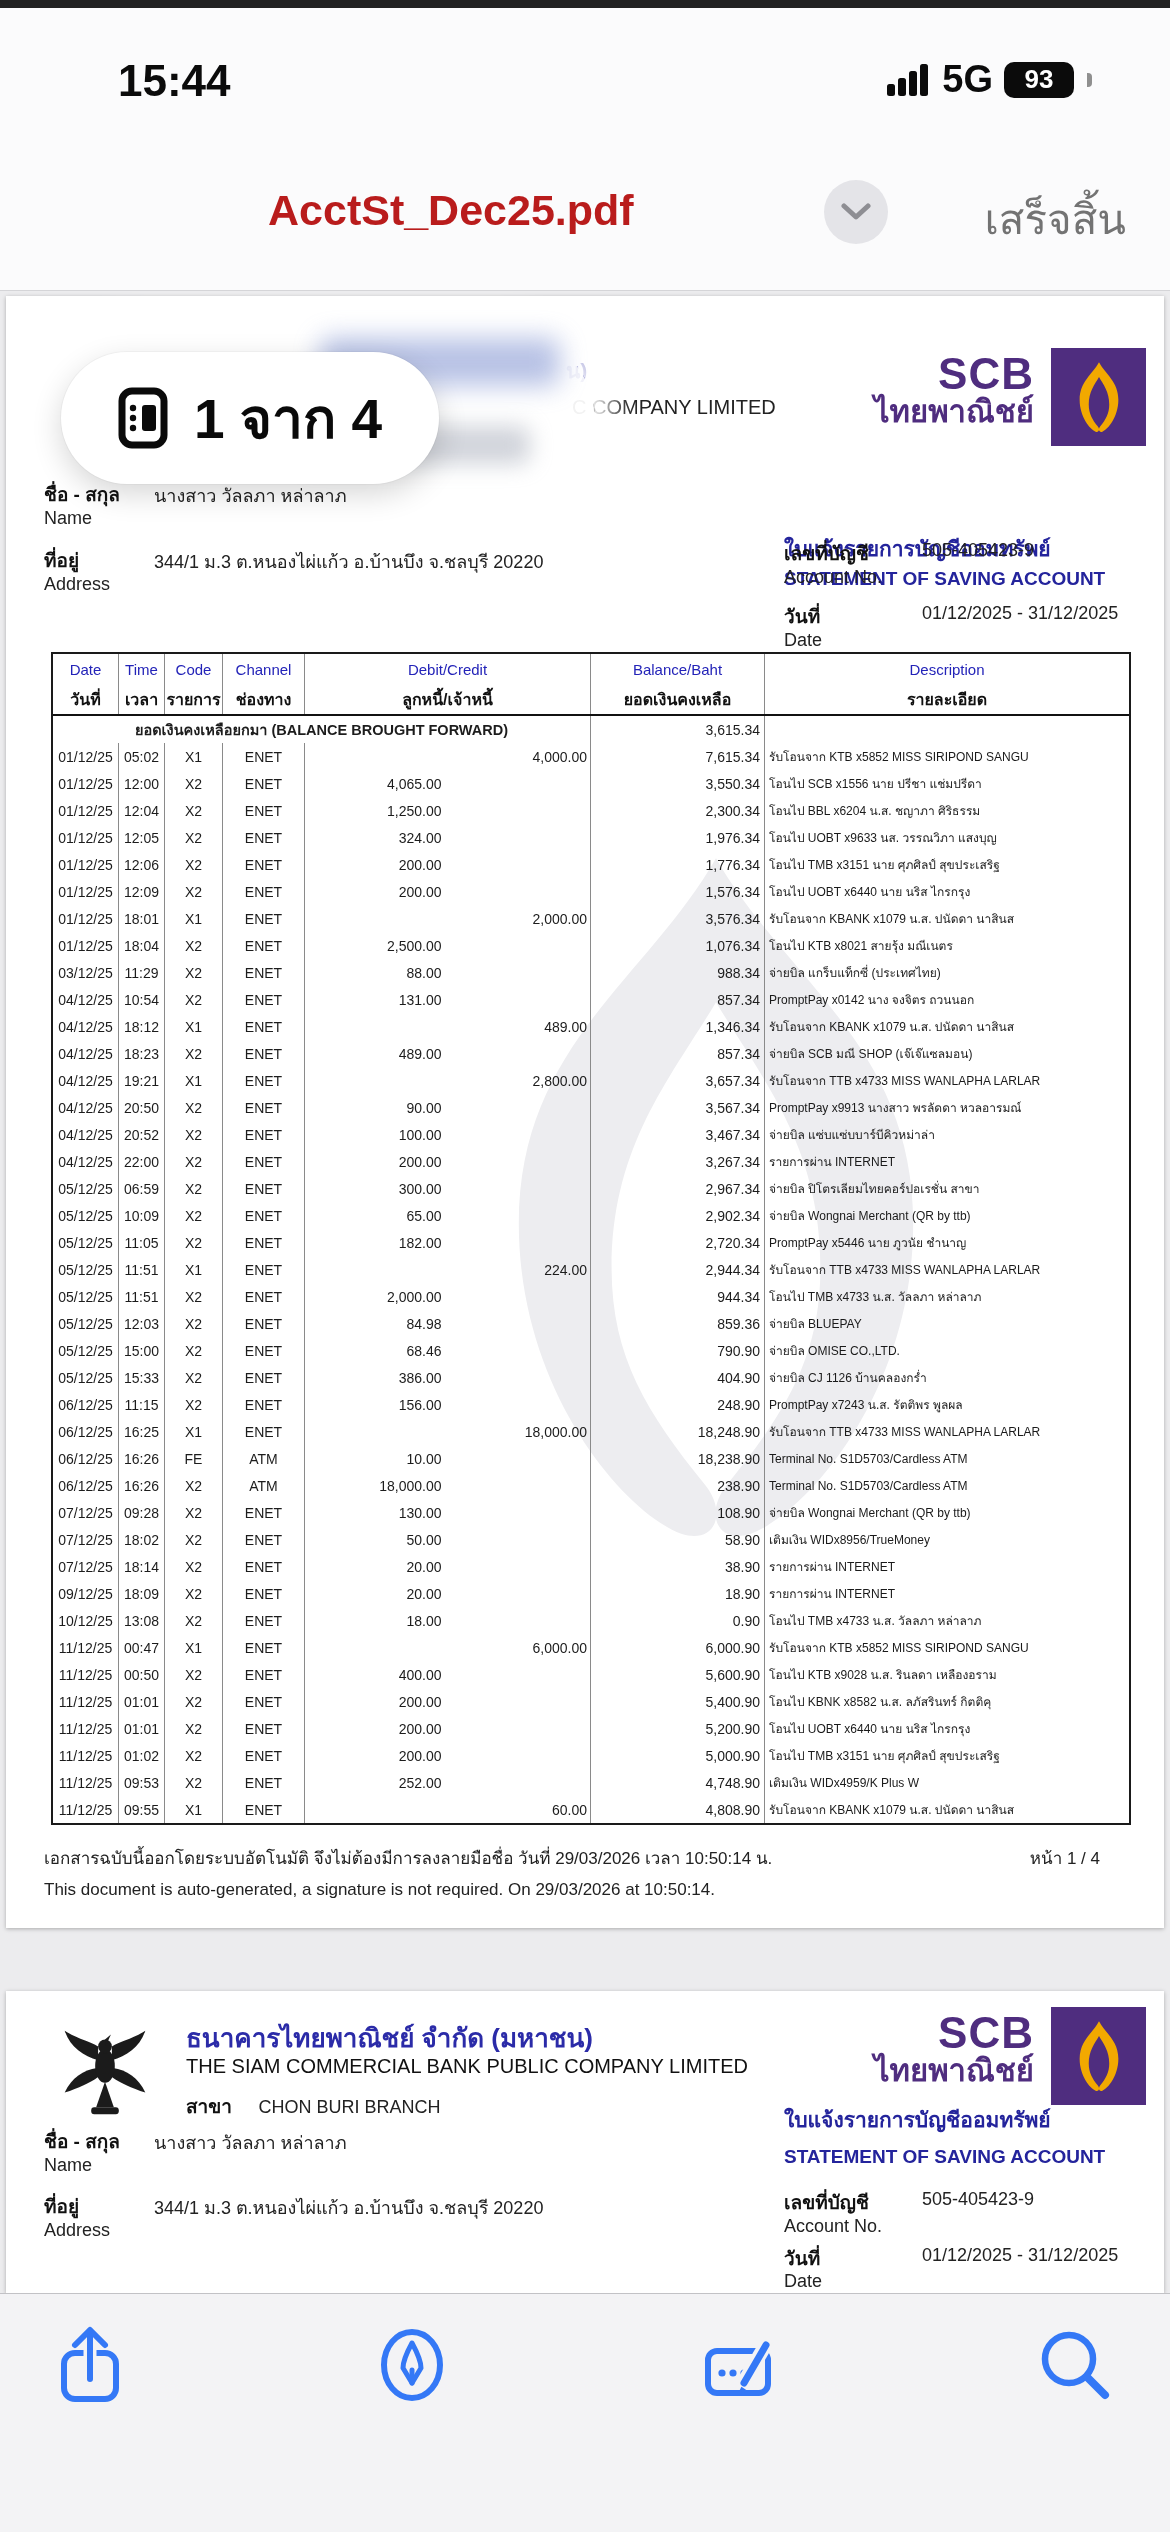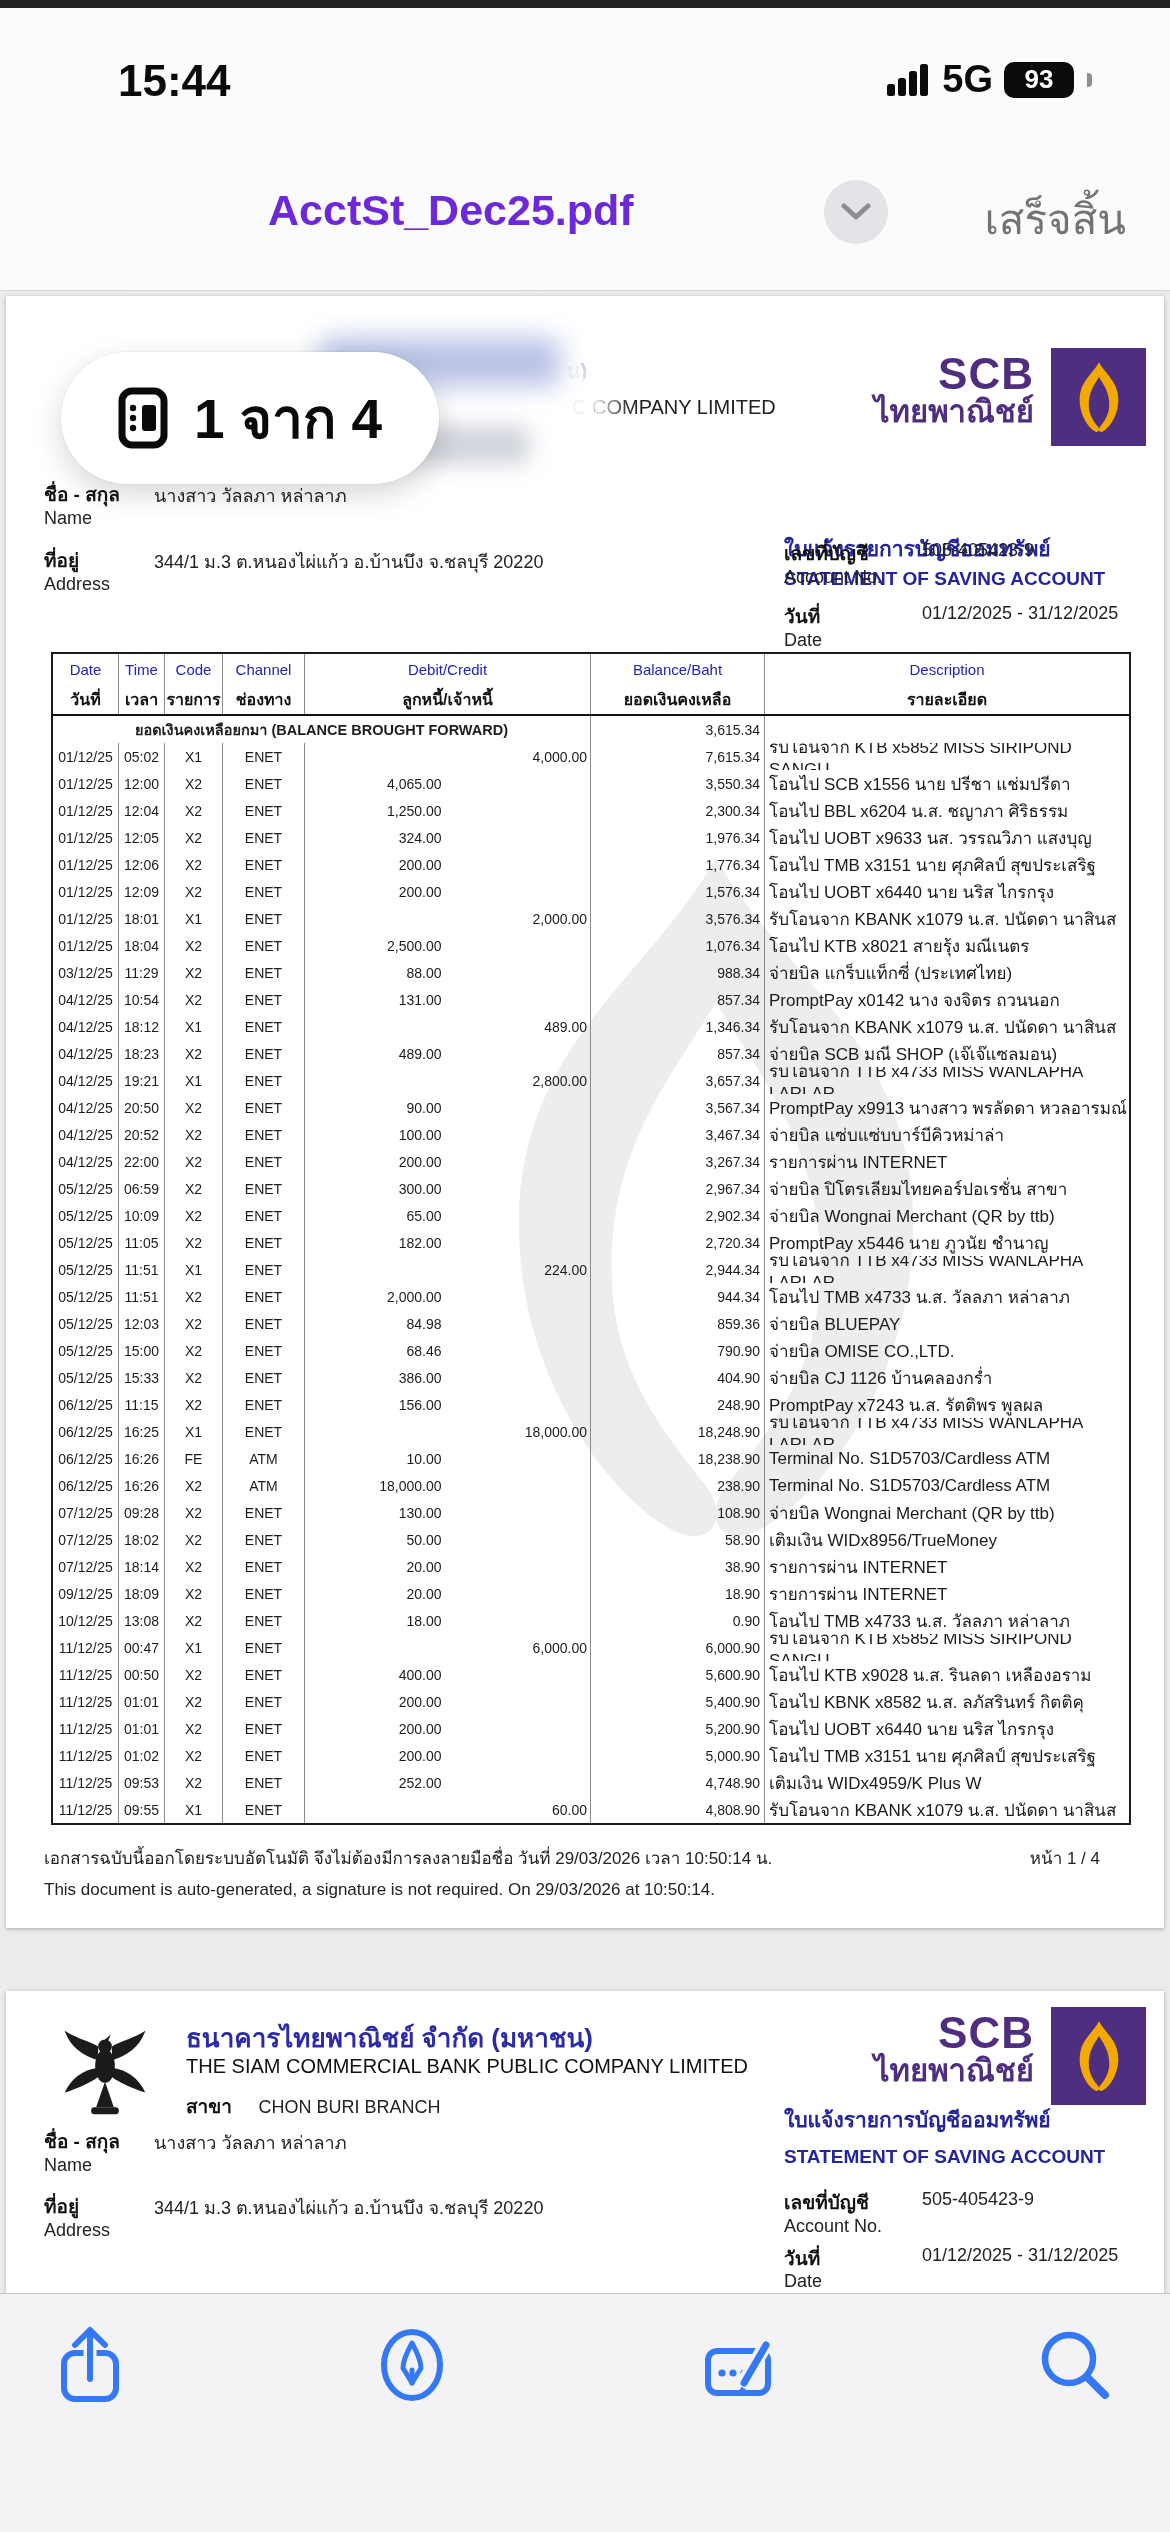--- a/index.html
+++ b/index.html
@@ -6,21 +6,21 @@
   .screen{position:relative;width:1170px;height:2532px;margin:8px auto;overflow:hidden;
     background:#ececee;font-family:"Liberation Sans","DejaVu Sans",sans-serif;color:#1c1c1c;}
   
   .chrome{position:absolute;left:0;top:0;width:1170px;height:282px;background:#fbfbfc;border-bottom:1px solid #d5d5d8;z-index:5;}
   .time{position:absolute;left:118px;top:48px;font-size:44px;font-weight:bold;color:#0b0b0b;}
   .sright{position:absolute;right:78px;top:50px;display:flex;align-items:center;gap:11px;}
   .net{font-size:38px;font-weight:bold;color:#0b0b0b;}
   .batt{position:relative;width:70px;height:36px;background:#0b0b0b;border-radius:10px;
     display:flex;align-items:center;justify-content:center;color:#fff;font-size:26px;font-weight:bold;}
   .batt-nub{width:5px;height:14px;background:rgba(11,11,11,.45);border-radius:0 4px 4px 0;margin-left:2px;}
-  .navtitle{position:absolute;left:268px;top:178px;font-size:43px;font-weight:bold;color:#6d28d9;white-space:nowrap;}
+  .navtitle{position:absolute;left:268px;top:178px;font-size:43px;font-weight:bold;color:#b91c1c;white-space:nowrap;}
   .chev-circle{position:absolute;left:824px;top:172px;width:64px;height:64px;border-radius:50%;background:#e4e4e8;
     display:flex;align-items:center;justify-content:center;}
   .done{position:absolute;right:44px;top:178px;font-size:42px;color:#737373;white-space:nowrap;}
   
   .page{position:absolute;left:6px;width:1158px;background:#fff;box-shadow:0 1px 4px rgba(0,0,0,.28);}
   .p1{top:288px;height:1632px;}
   .p2{top:1983px;height:302px;}
   .abs{position:absolute;white-space:nowrap;}
   .th-label{font-weight:bold;font-size:19px;color:#111;}
   .en-label{font-size:18px;color:#222;}
@@ -50,21 +50,21 @@
   .bbf{display:grid;grid-template-columns:537px 174px 365px;height:27px;}
   .bbf>div{display:flex;align-items:center;}
   .bbf .bbf-label{justify-content:center;font-weight:bold;font-size:14.5px;}
   .bbf .bbf-bal{border-left:1px solid #8a8a8a;justify-content:flex-end;padding-right:4px;font-size:14px;box-sizing:border-box;}
   .bbf .bbf-desc{border-left:1px solid #8a8a8a;}
   .c-dc{justify-content:flex-start !important;padding:0 !important;}
   .dc-deb,.dc-cre{display:inline-block;text-align:right;box-sizing:border-box;}
   .dc-deb{width:140px;padding-right:3px;}
   .dc-cre{width:146px;padding-right:3px;}
   .c-bal{justify-content:flex-end !important;padding-right:4px;box-sizing:border-box;}
-  .c-desc{justify-content:flex-start !important;padding-left:4px;box-sizing:border-box;font-size:17px;color:#1a1a1a;}
+  .c-desc{justify-content:flex-start !important;padding-left:4px;box-sizing:border-box;font-size:12px;color:#1a1a1a;}
   .watermark{position:absolute;left:420px;top:540px;z-index:0;}
   
   .foot-th{position:absolute;left:38px;top:1548px;font-size:17px;color:#222;}
   .foot-en{position:absolute;left:38px;top:1584px;font-size:17px;color:#222;}
   .foot-page{position:absolute;right:64px;top:1548px;font-size:17px;color:#222;}
   
   .toolbar{position:absolute;left:0;top:2285px;width:1170px;height:247px;background:#f3f3f5;border-top:1px solid #c2c2c6;z-index:5;}
   .tool{position:absolute;top:24px;width:94px;height:94px;display:flex;align-items:center;justify-content:center;color:#3478F6;}
 </style>
 </head>

